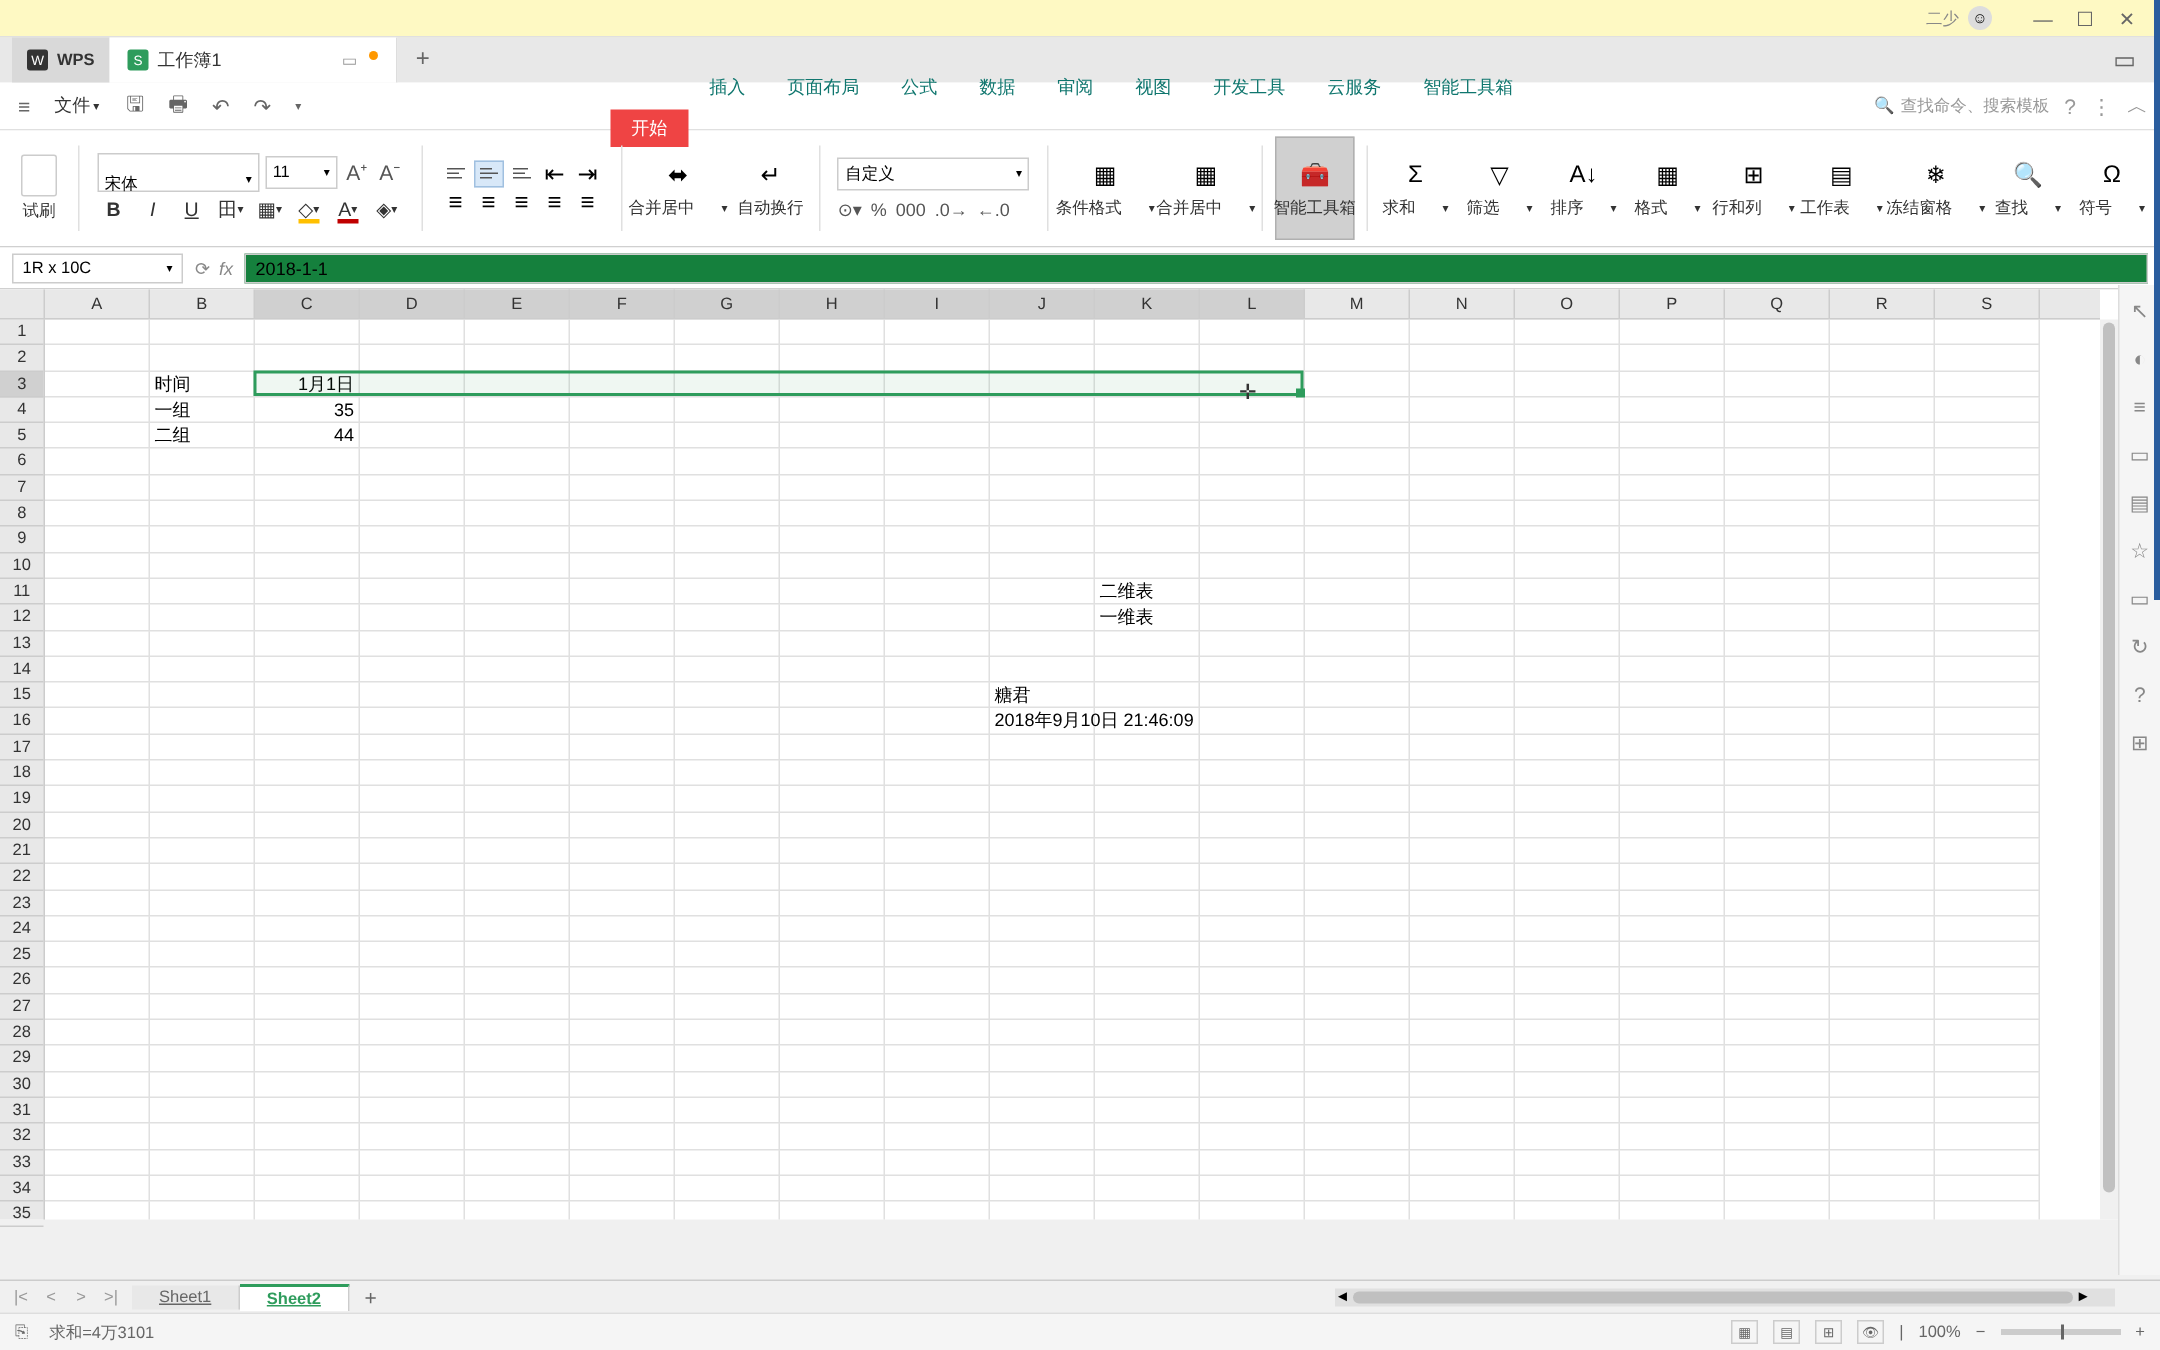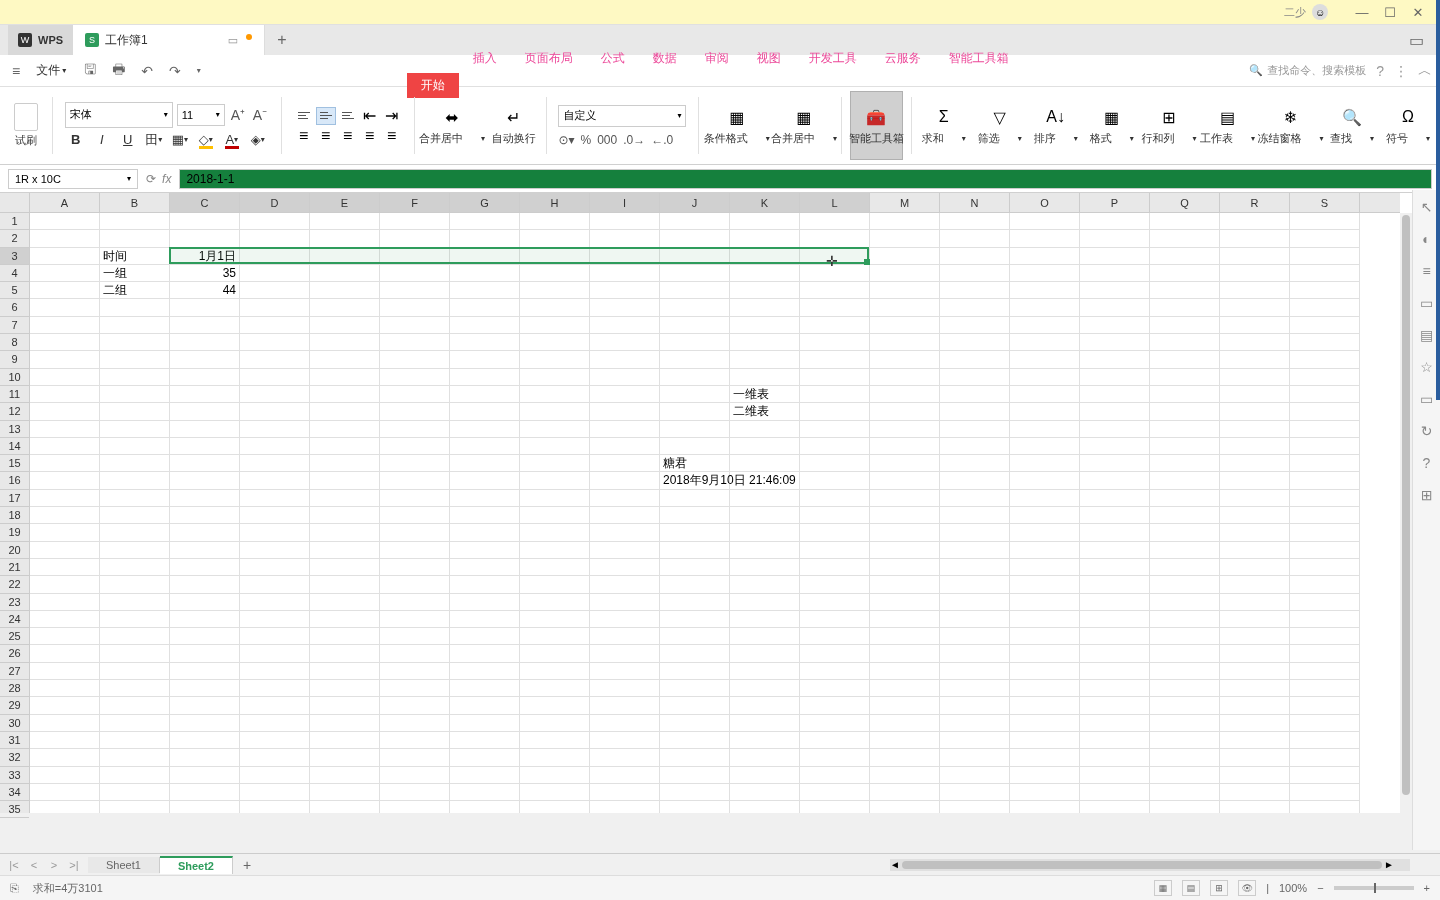--- a/index.html
+++ b/index.html
@@ -24,35 +24,35 @@
 .tab-add { padding: 0 12px; color: #666; font-size: 16px; cursor: pointer; }
 .tabbar .right-icon { margin-left: auto; color: #666; padding: 0 8px; }
 
 
 .menubar { height: 32px; background: #fff; display: flex; align-items: center; padding: 0 8px; border-bottom: 1px solid #e0e0e0; }
 .menu-left { display: flex; align-items: center; gap: 4px; }
 .hamburger { font-size: 14px; color: #666; padding: 0 4px; }
 .file-menu { font-size: 12px; color: #333; padding: 2px 8px; display: flex; align-items: center; gap: 2px; }
 .qat-btn { padding: 0 6px; color: #666; font-size: 14px; }
 .menu-tabs { display: flex; margin-left: 200px; gap: 0; }
-.menu-tab { font-size: 12px; padding: 6px 14px; color: #ec4899; cursor: pointer; }
+.menu-tab { font-size: 12px; padding: 6px 14px; color: #0f766e; cursor: pointer; }
 .menu-tab.active { background: #ef4444; color: #fff; border-radius: 0; padding: 4px 14px; margin-top: 29px; }
 .menu-right { margin-left: auto; display: flex; align-items: center; gap: 10px; }
 .search-hint { font-size: 11px; color: #999; display: flex; align-items: center; gap: 4px; }
 .help-icon { color: #999; font-size: 14px; }
 
 
 .ribbon { height: 78px; background: #fff; display: flex; align-items: stretch; padding: 4px 8px; border-bottom: 1px solid #d0d0d0; gap: 8px; }
 .ribbon-group { display: flex; flex-direction: column; justify-content: center; gap: 2px; padding: 0 4px; }
 .ribbon-sep { width: 1px; background: #e0e0e0; margin: 6px 0; }
 .paste-btn { display: flex; flex-direction: column; align-items: center; gap: 2px; padding: 2px; }
 .paste-icon { width: 24px; height: 28px; border: 1px solid #ccc; border-radius: 2px; position: relative; }
 .paste-lbl { font-size: 11px; color: #333; }
 .font-row { display: flex; align-items: center; gap: 4px; }
-.font-name { width: 108px; height: 22px; border: 1px solid #ccc; font-size: 11px; padding: 12px 4px; background: #fff; display:flex; align-items:center; justify-content:space-between; }
+.font-name { width: 108px; height: 22px; border: 1px solid #ccc; font-size: 11px; padding: 12px 4px; background: #fff; display:flex; justify-content:space-between; }
 .font-size { width: 48px; height: 22px; border: 1px solid #ccc; font-size: 11px; padding: 0 4px; background: #fff; display:flex; align-items:center; justify-content:space-between; }
 .aa-btn { font-size: 14px; color: #555; padding: 0 2px; }
 .fmt-btn { width: 22px; height: 20px; display: inline-flex; align-items: center; justify-content: center; font-size: 13px; color: #333; cursor: pointer; }
 .fmt-btn.bold { font-weight: bold; }
 .fmt-btn.italic { font-style: italic; }
 .fmt-btn.underline { text-decoration: underline; }
 .color-bar { display: inline-block; width: 14px; height: 3px; }
 .align-grid { display: flex; flex-direction: column; gap: 2px; }
 .align-row { display: flex; gap: 2px; }
 .align-btn { width: 20px; height: 18px; display: inline-flex; align-items: center; justify-content:center; border: 1px solid transparent; }
@@ -62,21 +62,21 @@
 .big-btn { display: flex; flex-direction: column; align-items: center; justify-content: center; padding: 2px 4px; gap: 2px; min-width: 48px; }
 .big-btn .big-icon { width: 24px; height: 24px; display: flex; align-items: center; justify-content: center; }
 .big-btn .big-lbl { font-size: 11px; color: #333; white-space: nowrap; display:flex; align-items:center; gap:18px; }
 .big-btn.active { background: #d0d0d0; border: 1px solid #b0b0b0; }
 .num-fmt { width: 128px; height: 22px; border: 1px solid #ccc; font-size: 11px; padding: 0 4px; background:#fff; display:flex; align-items:center; justify-content:space-between; }
 .num-row { display: flex; gap: 6px; margin-top: 4px; }
 .num-btn { font-size: 12px; color: #555; }
 
 
 .formula-bar { height: 28px; background: #fff; display: flex; align-items: center; border-bottom: 1px solid #d0d0d0; padding: 0 8px; gap: 8px; }
-.name-box { width: 130px; height: 20px; border: 1px solid #ccc; font-size: 11px; padding: 0 6px; background:#fff; display:flex; align-items:center; justify-content:space-between; }
+.name-box { width: 114px; height: 20px; border: 1px solid #ccc; font-size: 11px; padding: 0 6px; background:#fff; display:flex; align-items:center; justify-content:space-between; }
 .fx-icons { display: flex; gap: 6px; color: #888; font-size: 12px; align-items:center; }
 .fx-label { font-style: italic; font-size: 12px; }
 .formula-input { flex: 1; height: 20px; border: 1px solid #ccc; font-size: 12px; padding: 0 6px; background:#15803d; display:flex; align-items:center; font-family: Arial; }
 
 
 .grid-area { position: relative; background: #fff; height: 620px; display: flex; }
 .corner { width: 30px; height: 20px; background: #e8e8e8; border-right: 1px solid #ccc; border-bottom: 1px solid #ccc; position:absolute; top:0; left:0; z-index:3; }
 .col-headers { position: absolute; top: 0; left: 30px; right: 40px; height: 20px; display: flex; background: #e8e8e8; border-bottom: 1px solid #ccc; z-index:2; }
 .col-h { width: 70px; border-right: 1px solid #ccc; text-align: center; font-size: 11px; color: #333; line-height: 20px; }
 .col-h.sel { background: #d0d0d0; }
@@ -95,21 +95,21 @@
 .vscroll-thumb { width: 8px; margin: 2px; height: 580px; background: #c0c0c0; border-radius: 4px; }
 
 
 .side-panel { position: absolute; right: 0; top: 190px; width: 28px; bottom: 50px; background: #f5f5f5; border-left: 1px solid #ddd; display: flex; flex-direction: column; align-items: center; gap: 14px; padding-top: 8px; }
 .side-icon { width: 18px; height: 18px; color: #888; font-size: 14px; display:flex; align-items:center; justify-content:center; }
 
 
 .sheet-bar { position: absolute; bottom: 25px; left: 0; right: 0; height: 22px; background: #f0f0f0; display: flex; align-items: center; border-top: 1px solid #ccc; }
 .sheet-nav { display: flex; gap: 0; padding: 0 4px; }
 .sheet-nav-btn { width: 20px; text-align: center; color: #999; font-size: 11px; }
-.sheet-tab { padding: 2px 18px; font-size: 11px; color: #666; border-right: 1px solid #ccc; background: #e8e8e8; cursor: pointer; }
+.sheet-tab { padding: 2px 18px; font-size: 11px; color: #666; border-right: 1px solid #ccc; background: #e8e8e8; cursor: pointer; text-decoration: underline; }
 .sheet-tab.active { background: #fff; color: #2e9c5c; font-weight: bold; border-top: 2px solid #2e9c5c; }
 .sheet-add { padding: 0 10px; color: #666; font-size: 14px; }
 .hscroll { margin-left: auto; width: 520px; height: 12px; background: #e0e0e0; margin-right: 30px; display:flex; }
 .hscroll-thumb { width: 480px; height: 8px; margin: 2px; background: #c0c0c0; border-radius: 4px; }
 
 
 .status-bar { position: absolute; bottom: 0; left: 0; right: 0; height: 25px; background: #f5f5f5; border-top: 1px solid #ddd; display: flex; align-items: center; padding: 0 10px; font-size: 11px; color: #666; }
 .status-left { display: flex; gap: 14px; align-items: center; }
 .status-right { margin-left: auto; display: flex; align-items: center; gap: 10px; }
 .view-btn { width: 18px; height: 16px; border: 1px solid #ccc; font-size: 9px; display:inline-flex; align-items:center; justify-content:center; }
@@ -661,42 +661,42 @@
         <div class="cell"></div>
         <div class="cell"></div>
         <div class="cell"></div>
         <div class="cell"></div>
         <div class="cell"></div>
         <div class="cell"></div>
         <div class="cell"></div>
         <div class="cell"></div>
         <div class="cell"></div>
         <div class="cell"></div>
+        <div class="cell">二维表</div>
+        <div class="cell"></div>
+        <div class="cell"></div>
+        <div class="cell"></div>
+        <div class="cell"></div>
+        <div class="cell"></div>
+        <div class="cell"></div>
+        <div class="cell"></div>
+        <div class="cell"></div>
+      </div>
+      <div class="cell-row">
+        <div class="cell"></div>
+        <div class="cell"></div>
+        <div class="cell"></div>
+        <div class="cell"></div>
+        <div class="cell"></div>
+        <div class="cell"></div>
+        <div class="cell"></div>
+        <div class="cell"></div>
+        <div class="cell"></div>
+        <div class="cell"></div>
         <div class="cell">一维表</div>
-        <div class="cell"></div>
-        <div class="cell"></div>
-        <div class="cell"></div>
-        <div class="cell"></div>
-        <div class="cell"></div>
-        <div class="cell"></div>
-        <div class="cell"></div>
-        <div class="cell"></div>
-      </div>
-      <div class="cell-row">
-        <div class="cell"></div>
-        <div class="cell"></div>
-        <div class="cell"></div>
-        <div class="cell"></div>
-        <div class="cell"></div>
-        <div class="cell"></div>
-        <div class="cell"></div>
-        <div class="cell"></div>
-        <div class="cell"></div>
-        <div class="cell"></div>
-        <div class="cell">二维表</div>
         <div class="cell"></div>
         <div class="cell"></div>
         <div class="cell"></div>
         <div class="cell"></div>
         <div class="cell"></div>
         <div class="cell"></div>
         <div class="cell"></div>
         <div class="cell"></div>
       </div>
       <div class="cell-row">

